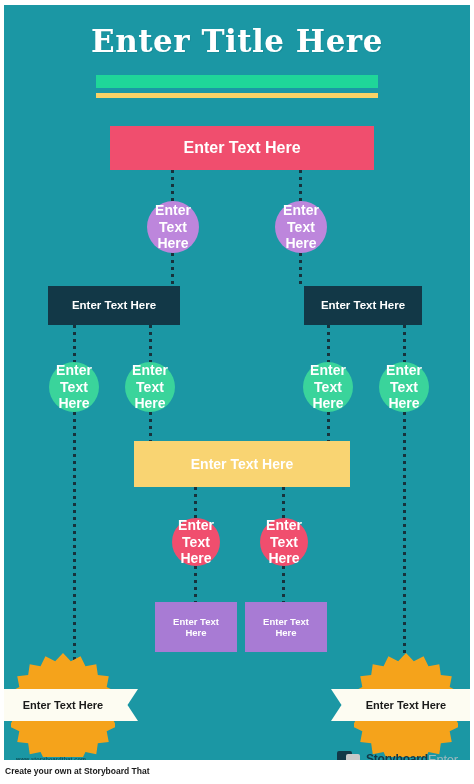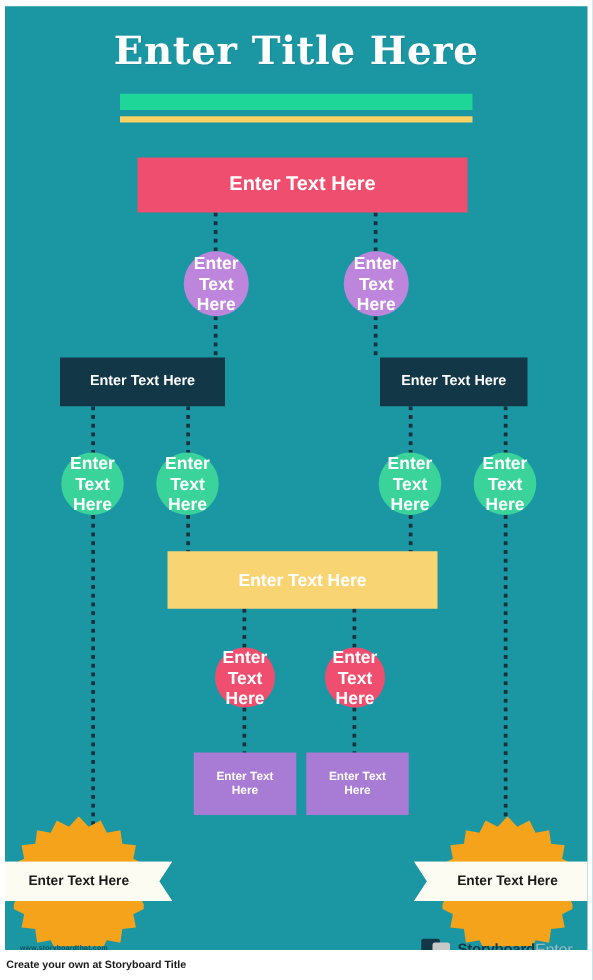--- a/index.html
+++ b/index.html
@@ -291,14 +291,14 @@
       <span class="bub">
         <span class="b1"></span>
           <span class="b2"></span>
       </span>
       <span class="t1">Storyboard</span>
       <span class="t2">Enter</span>
     </div>
 
   </div>
 
-  <div class="caption">Create your own at Storyboard Title</div>
+  <div class="caption">Create your own at Storyboard That</div>
 </div>
 
 </body></html>

